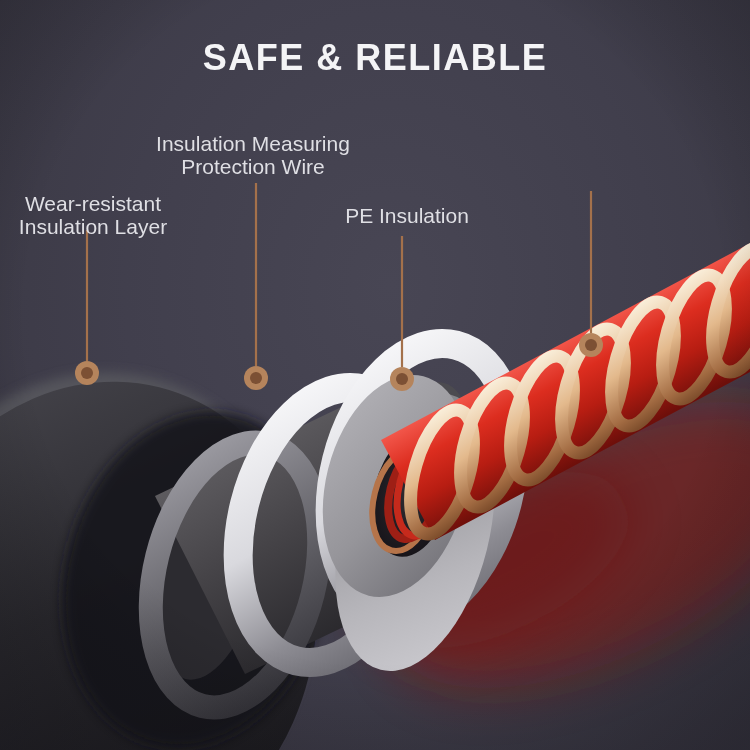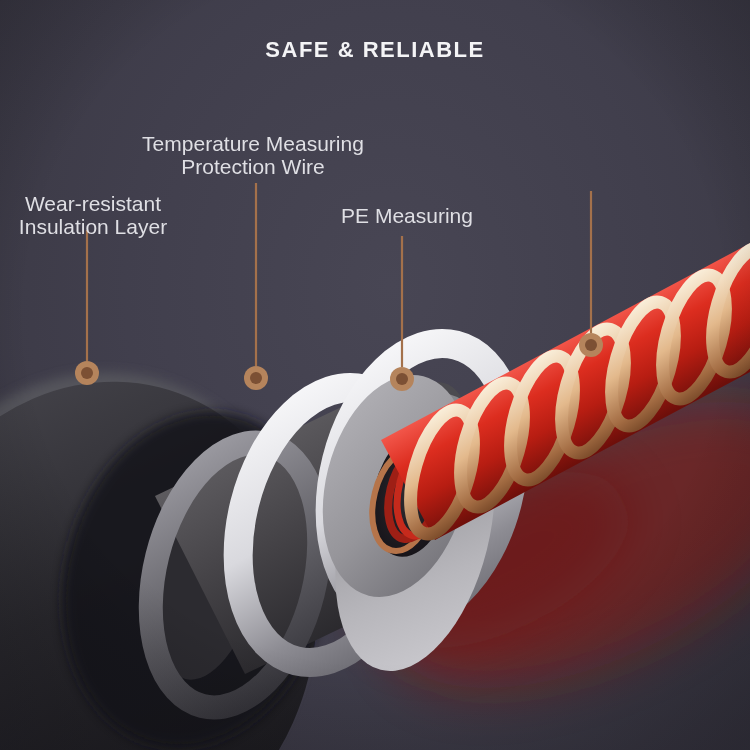--- a/index.html
+++ b/index.html
@@ -8,21 +8,21 @@
     font-family:"Liberation Sans", sans-serif;
     background:#413F4D;
   }
   .stage{
     position:relative;width:750px;height:750px;overflow:hidden;
     background:radial-gradient(ellipse at 52% 38%, #484654 0%, #413F4D 48%, #383641 100%);
   }
   .illustration{position:absolute;left:0;top:0;width:750px;height:750px;}
   .page-title{
     position:absolute;top:37px;left:0;width:750px;
-    text-align:center;color:#F4F4F6;font-size:22px;font-weight:bold;
+    text-align:center;color:#F4F4F6;font-size:36px;font-weight:bold;
     letter-spacing:1.5px;
   }
   .callout-label{
     position:absolute;transform:translateX(-50%);
     color:#DFDFE4;font-size:21px;line-height:23px;text-align:center;
     white-space:pre-line;
   }
   .lbl-wear{left:93px;top:192px;}
   .lbl-temp{left:253px;top:132px;}
   .lbl-pe{left:407px;top:204px;}
@@ -166,17 +166,17 @@
         <circle cx="591" cy="345" r="12" fill="#B5845C"></circle>
           <circle cx="591" cy="345" r="6" fill="#7C5034"></circle>
       </g>
     </g>
   </svg>
 
   <div class="page-title">SAFE &amp; RELIABLE</div>
 
   <div class="callout-label lbl-wear">Wear-resistant
 Insulation Layer</div>
-  <div class="callout-label lbl-temp">Temperature Measuring
+  <div class="callout-label lbl-temp">Insulation Measuring
 Protection Wire</div>
-  <div class="callout-label lbl-pe">PE Measuring</div>
+  <div class="callout-label lbl-pe">PE Insulation</div>
 
 </div>
 
 </body></html>

